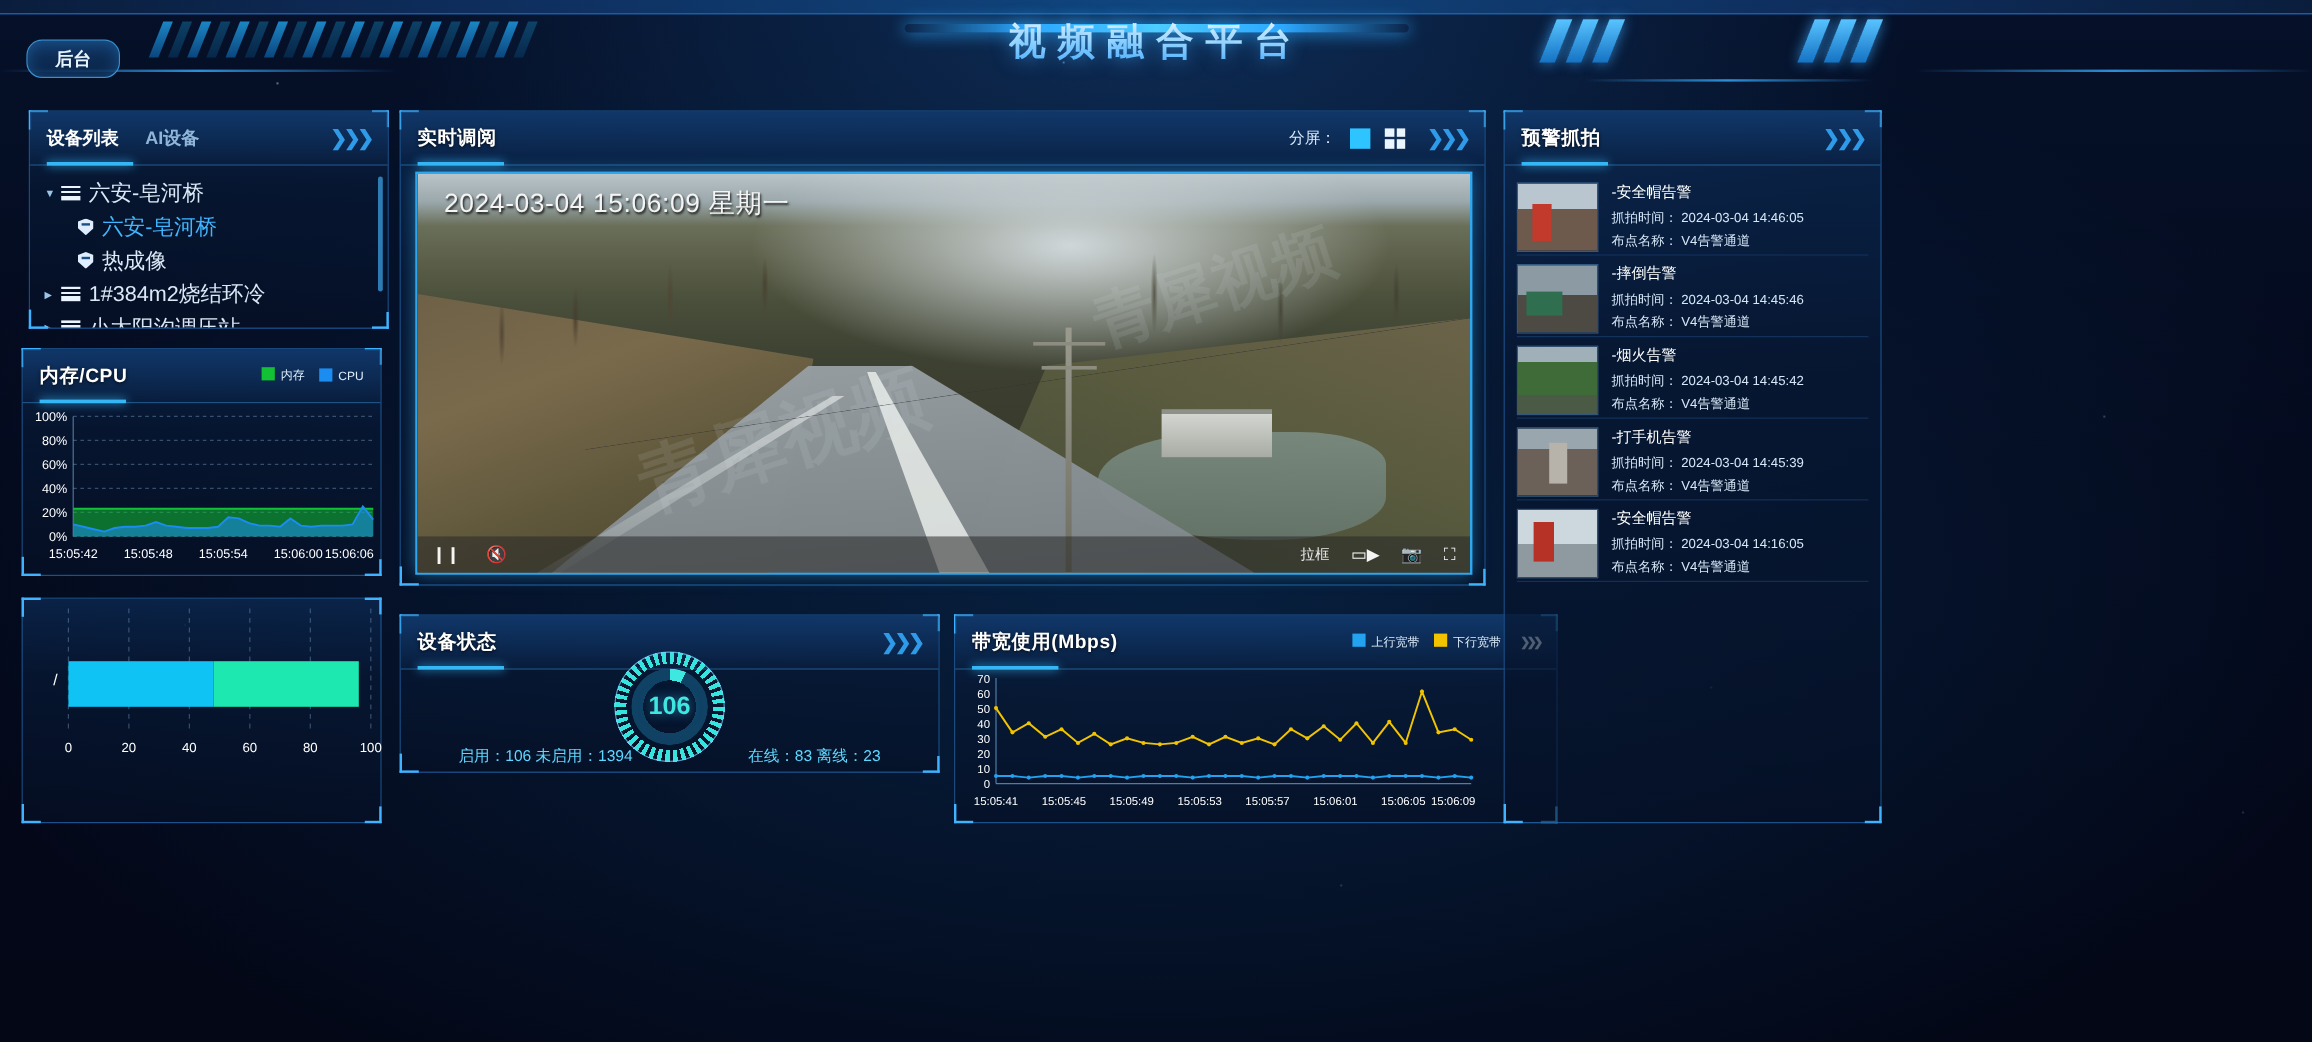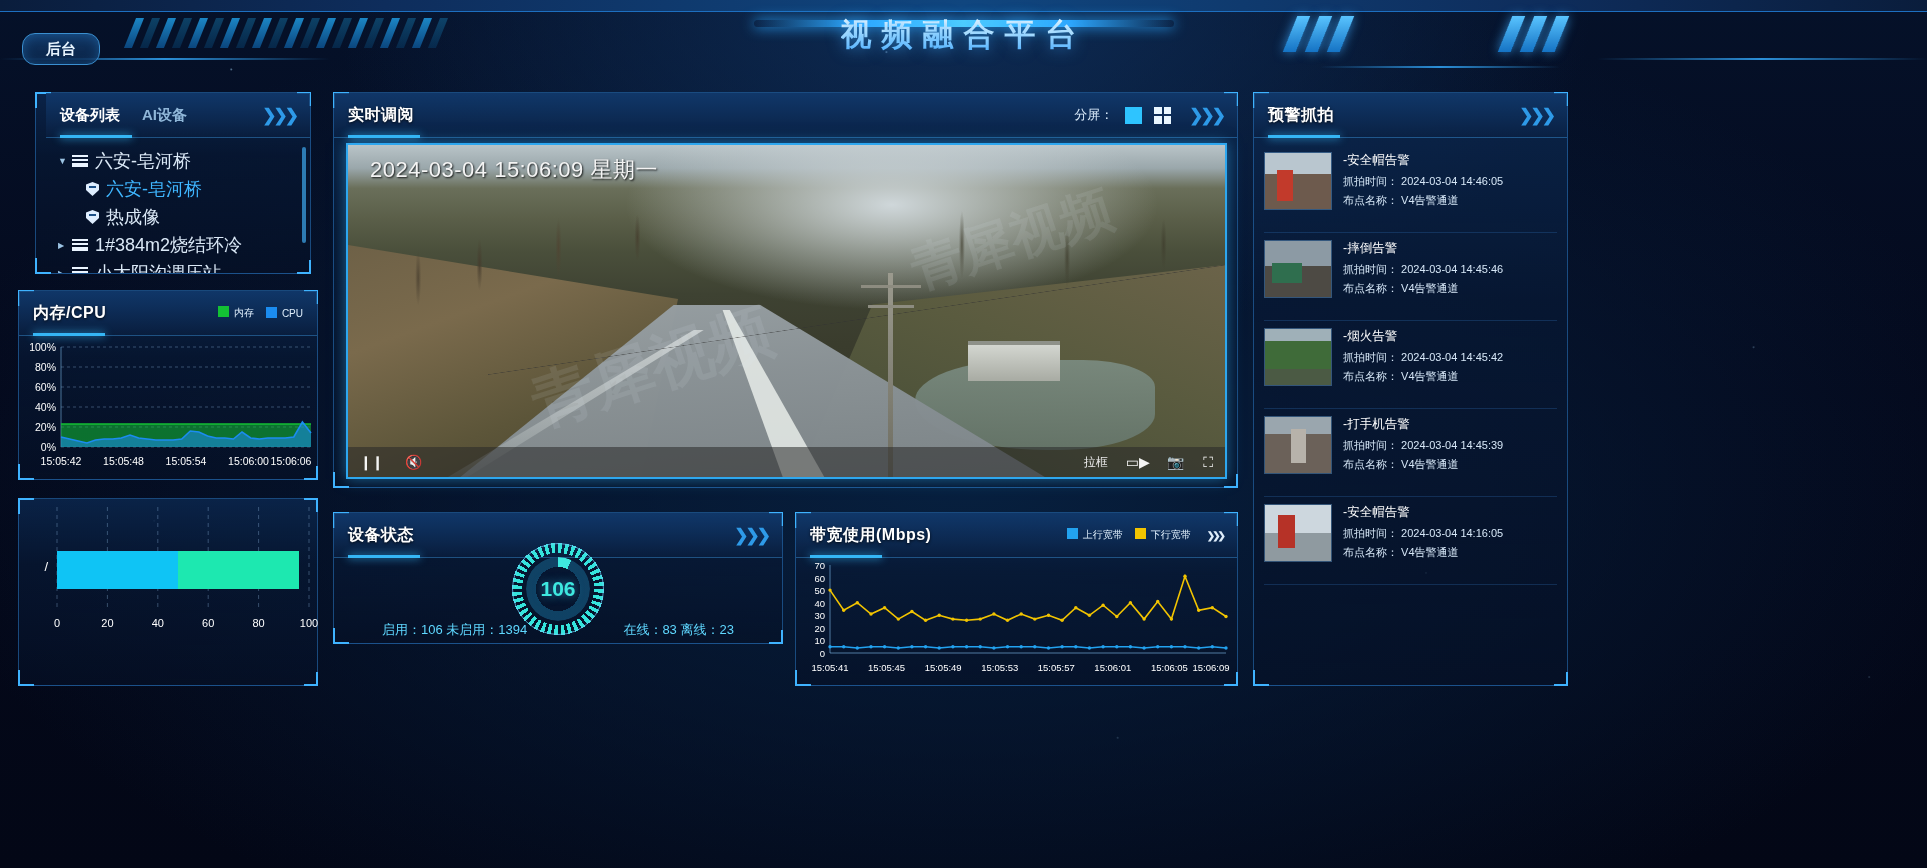--- a/index.html
+++ b/index.html
@@ -91,21 +91,21 @@
   .p-head { position:relative; height:44px; display:flex; align-items:center; padding:0 14px;
     background:linear-gradient(180deg, rgba(17,58,110,.85), rgba(10,32,66,.55)); }
   .p-head .ttl { color:#ffffff; font-size:16px; font-weight:bold; letter-spacing:.5px;
      text-shadow:0 1px 3px rgba(0,0,0,.8); }
   .p-underline { position:absolute; left:0; bottom:-1px; width:100%; height:1px; background:rgba(60,150,225,.45); }
   .p-underline::after { content:""; position:absolute; left:14px; bottom:0; width:72px; height:3px;
     background:#35b6f5; box-shadow:0 0 8px #35b6f5; }
   .chev { margin-left:auto; color:#2e9ae8; font-size:17px; font-weight:bold; letter-spacing:-3px; cursor:pointer; }
 
   
-  #device-panel { left:35px; top:92px; width:276px; height:182px;padding-left:10px; }
+  #device-panel { left:24px; top:92px; width:300px; height:182px; }
   .tabs { display:flex; gap:22px; align-items:center; }
   .tab { font-size:15px; font-weight:bold; color:#8fb6d8; cursor:pointer; }
   .tab.active { color:#ffffff; }
   .tree { padding:10px 8px 6px 12px; position:relative; height:calc(100% - 44px); overflow:hidden; }
   .tnode { display:flex; align-items:center; height:28px; font-size:18px; color:#dbe9f7; white-space:nowrap; cursor:pointer; }
   .tnode.child { padding-left:28px; }
   .tnode.sel .tlabel { color:#3fb6ff; }
   .caret { width:14px; color:#9cc4e4; font-size:9px; }
   .caret.open::before { content:"\25BC"; }
   .caret.closed::before { content:"\25B6"; font-size:8px; }
@@ -200,26 +200,26 @@
   .g-inner { position:absolute; inset:19px; border-radius:50%;
     background: conic-gradient(var(--ac) 0deg var(--deg), rgba(18,74,110,.85) var(--deg) 360deg);
     -webkit-mask: radial-gradient(circle, transparent 0 22px, #000 22px);
             mask: radial-gradient(circle, transparent 0 22px, #000 22px);
   }
   .g-val { position:absolute; inset:0; display:flex; align-items:center; justify-content:center;
     font-size:21px; font-weight:bold; color:var(--ac); text-shadow:0 0 10px rgba(60,200,255,.6);}
   .status-foot { display:flex; justify-content:space-around; font-size:13px; color:#5fd8ff; padding-bottom:6px;}
 
   
-  #bw-panel { left:795px; top:512px; width:443px; height:174px; }
+  #bw-panel { left:795px; top:512px; width:503px; height:174px; }
 
   
   #alert-panel { left:1253px; top:92px; width:315px; height:594px; }
   .alert-list { height:calc(100% - 44px); overflow:hidden; padding:8px 10px 0 10px; }
-  .alert-item { display:flex; gap:11px; padding:7px 0 20px 0; border-bottom:1px solid rgba(45,110,180,.30); }
+  .alert-item { display:flex; gap:11px; padding:7px 0 0 0; border-bottom:1px solid rgba(45,110,180,.30); }
   .alert-thumb { width:68px; height:58px; flex:0 0 68px; border:1px solid rgba(120,180,230,.4); overflow:hidden; position:relative;}
   .alert-txt { flex:1; min-width:0; }
   .a-title { font-size:12.5px; color:#ffffff; margin-bottom:5px; }
   .a-line { font-size:11px; color:#d6e7f7; margin-bottom:4px; white-space:nowrap; }
 
   
   .th-a { position:absolute; inset:0; background:linear-gradient(180deg,#b9c6cf 0 38%, #6d5a4d 38% 100%);}
   .th-a::after{content:"";position:absolute;left:18%;top:30%;width:24%;height:55%;background:#c23a2b;}
   .th-b { position:absolute; inset:0; background:linear-gradient(180deg,#8c9aa4 0 45%, #4d4a44 45% 100%);}
   .th-b::after{content:"";position:absolute;left:10%;top:40%;width:46%;height:35%;background:#2f6e4e;}

